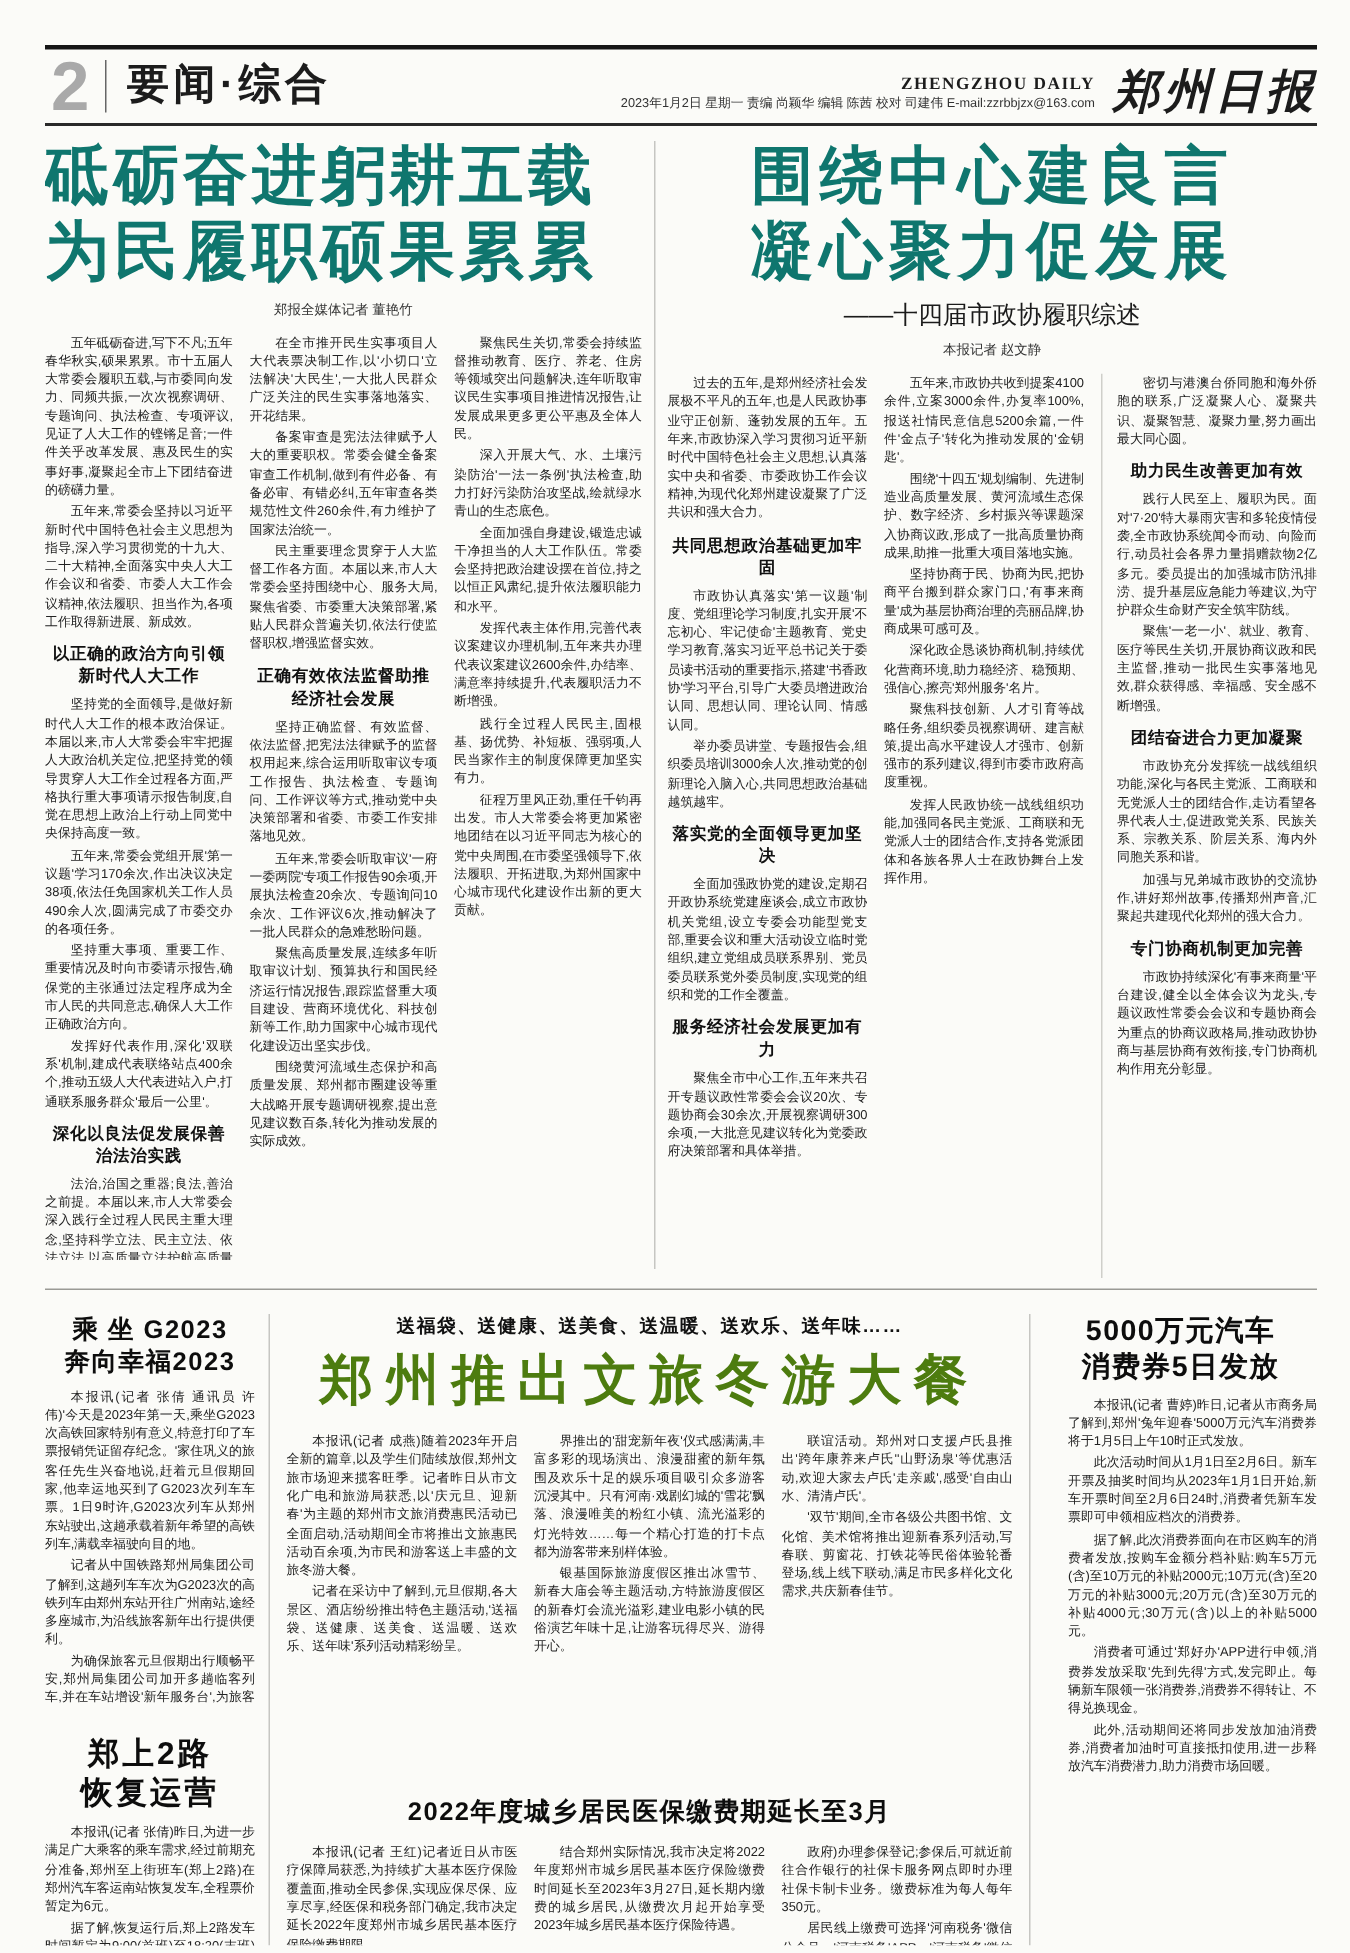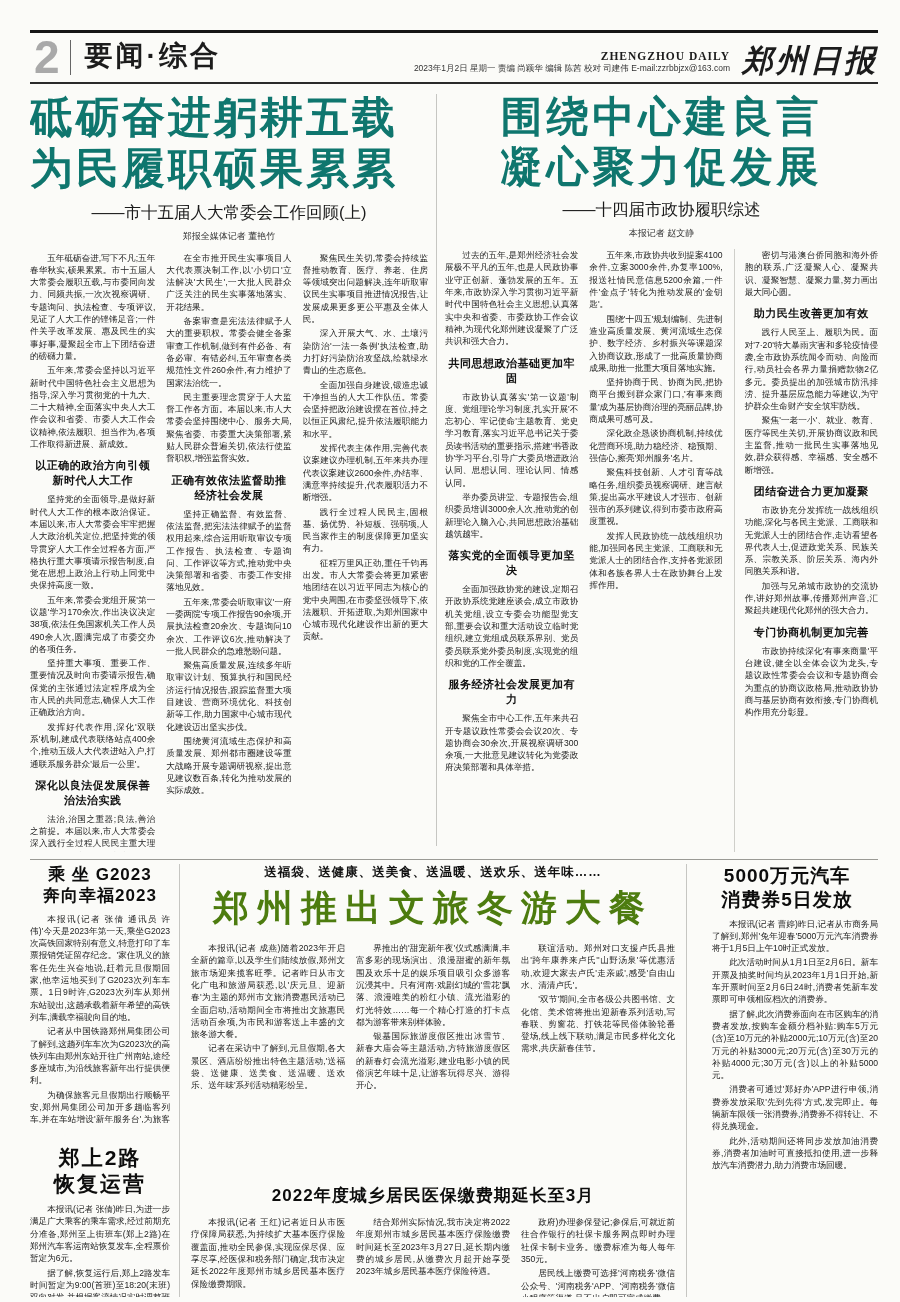--- a/index.html
+++ b/index.html
@@ -38,21 +38,21 @@
   .feat-left .feat-title { font-size:43px; letter-spacing:3px; text-align:left; }
   .feat-right .feat-title { font-size:42px; letter-spacing:4px; text-align:center; }
   .feat-sub { font-size:16.5px; text-align:center; margin-top:8px; color:#1a1a1a; }
   .feat-by { font-size:9px; text-align:center; margin-top:6px; color:#333; }
   .cols { display:flex; gap:11px; margin-top:9px; overflow:hidden; }
   .feat-cols { height:618px; }
   .col { flex:1; overflow:hidden; }
   .col-rule { border-left:1px solid #cfcfca; padding-left:10px; }
 
   
-  .bottom { display:flex; border-top:1px solid #9a9a95; margin-top:7px; padding-top:4px; height:438px; overflow:hidden; }
+  .bottom { display:flex; border-top:1px solid #9a9a95; margin-top:7px; padding-top:16px; height:438px; overflow:hidden; }
   .b-left { width:140px; overflow:hidden; }
   .b-mid { flex:1; border-left:1px solid #c6c6c2; border-right:1px solid #c6c6c2; margin:0 9px; padding:0 11px; overflow:hidden; }
   .b-right { width:182px; overflow:hidden; }
 
   .small-title { font-weight:900; text-align:center; line-height:1.25; color:#0d0d0d; }
   .t-g2023 { font-size:17px; letter-spacing:1px; }
   .t-zs { font-size:21px; letter-spacing:2px; margin-top:22px; }
   .t-coupon { font-size:19px; letter-spacing:1px; }
   .kicker { font-size:12.5px; font-weight:bold; text-align:center; letter-spacing:1px; color:#111; }
   .t-wenlv { font-size:36px; font-weight:900; text-align:center; letter-spacing:8px; margin:3px 0 6px; color:#4d7c0f; }
@@ -83,21 +83,20 @@
         <div class="paper-logo">郑州日报</div>
       </div>
     </div>
   </div>
 
   <div class="main">
 
     <div class="feat-left">
       <div class="feat-title">砥砺奋进躬耕五载</div>
       <div class="feat-title">为民履职硕果累累</div>
-      <div class="feat-sub">——市十五届人大常委会工作回顾(上)</div>
       <div class="feat-by">郑报全媒体记者 董艳竹</div>
       <div class="cols feat-cols">
         <div class="col">
             <p class="para">五年砥砺奋进,写下不凡;五年春华秋实,硕果累累。市十五届人大常委会履职五载,与市委同向发力、同频共振,一次次视察调研、专题询问、执法检查、专项评议,见证了人大工作的铿锵足音;一件件关乎改革发展、惠及民生的实事好事,凝聚起全市上下团结奋进的磅礴力量。</p>
             <p class="para">五年来,常委会坚持以习近平新时代中国特色社会主义思想为指导,深入学习贯彻党的十九大、二十大精神,全面落实中央人大工作会议和省委、市委人大工作会议精神,依法履职、担当作为,各项工作取得新进展、新成效。</p>
             <h3 class="subhead">以正确的政治方向引领新时代人大工作</h3>
             <p class="para">坚持党的全面领导,是做好新时代人大工作的根本政治保证。本届以来,市人大常委会牢牢把握人大政治机关定位,把坚持党的领导贯穿人大工作全过程各方面,严格执行重大事项请示报告制度,自觉在思想上政治上行动上同党中央保持高度一致。</p>
             <p class="para">五年来,常委会党组开展'第一议题'学习170余次,作出决议决定38项,依法任免国家机关工作人员490余人次,圆满完成了市委交办的各项任务。</p>
             <p class="para">坚持重大事项、重要工作、重要情况及时向市委请示报告,确保党的主张通过法定程序成为全市人民的共同意志,确保人大工作正确政治方向。</p>
             <p class="para">发挥好代表作用,深化'双联系'机制,建成代表联络站点400余个,推动五级人大代表进站入户,打通联系服务群众'最后一公里'。</p>

